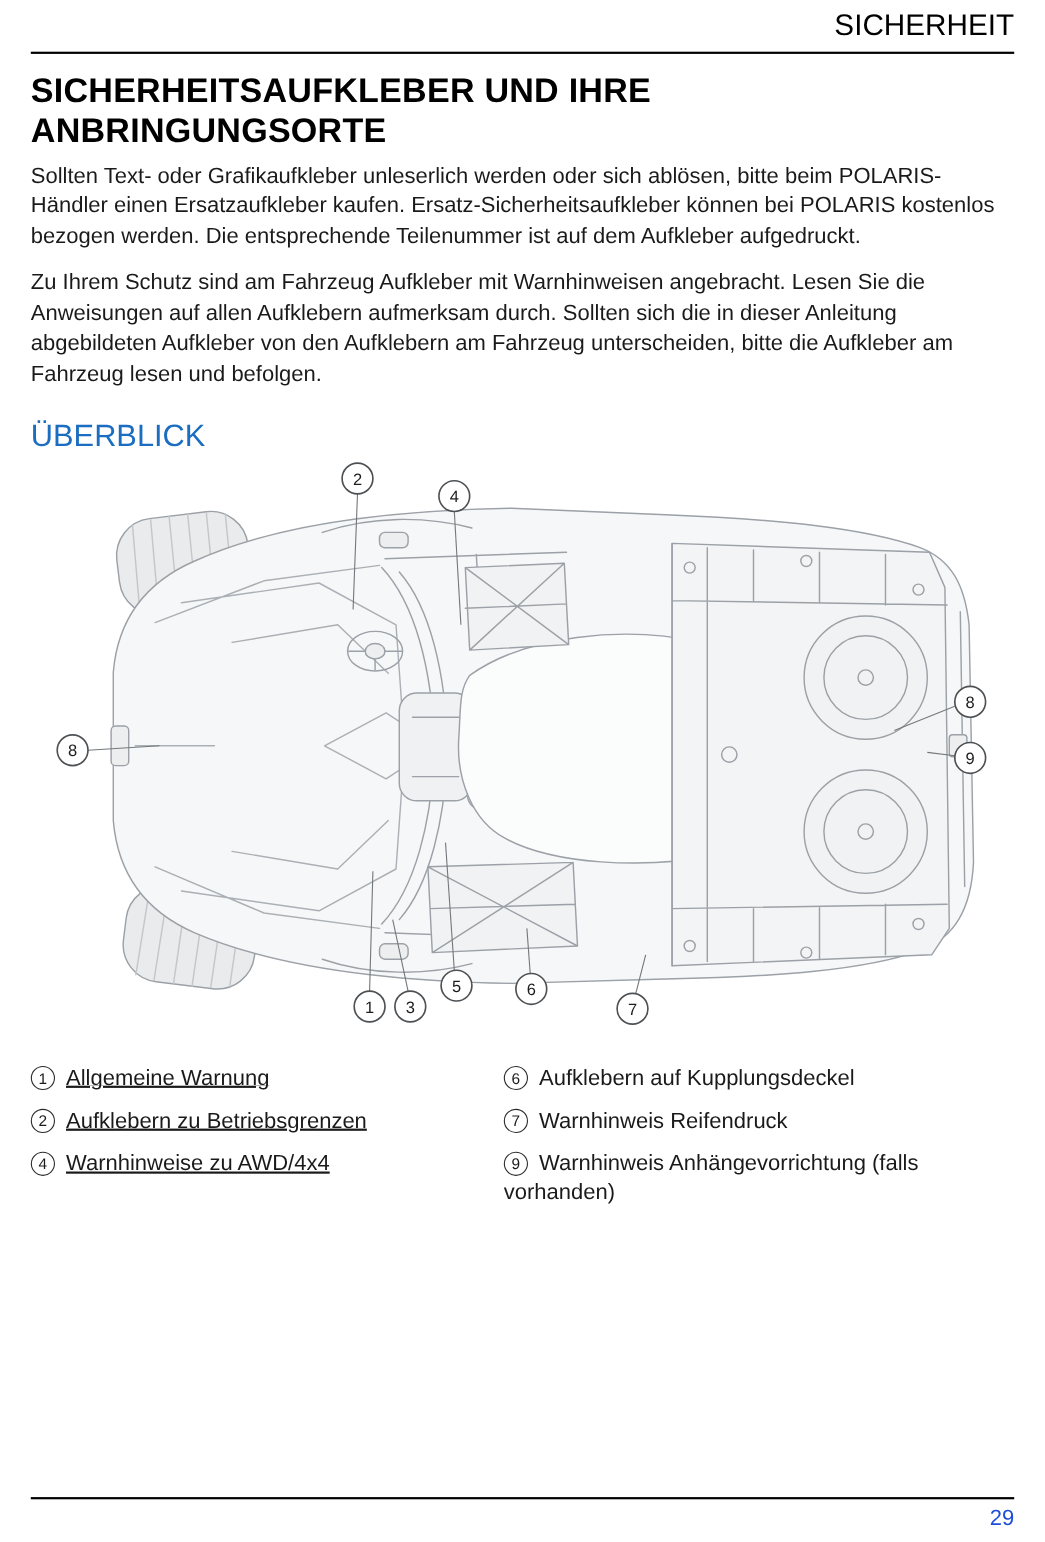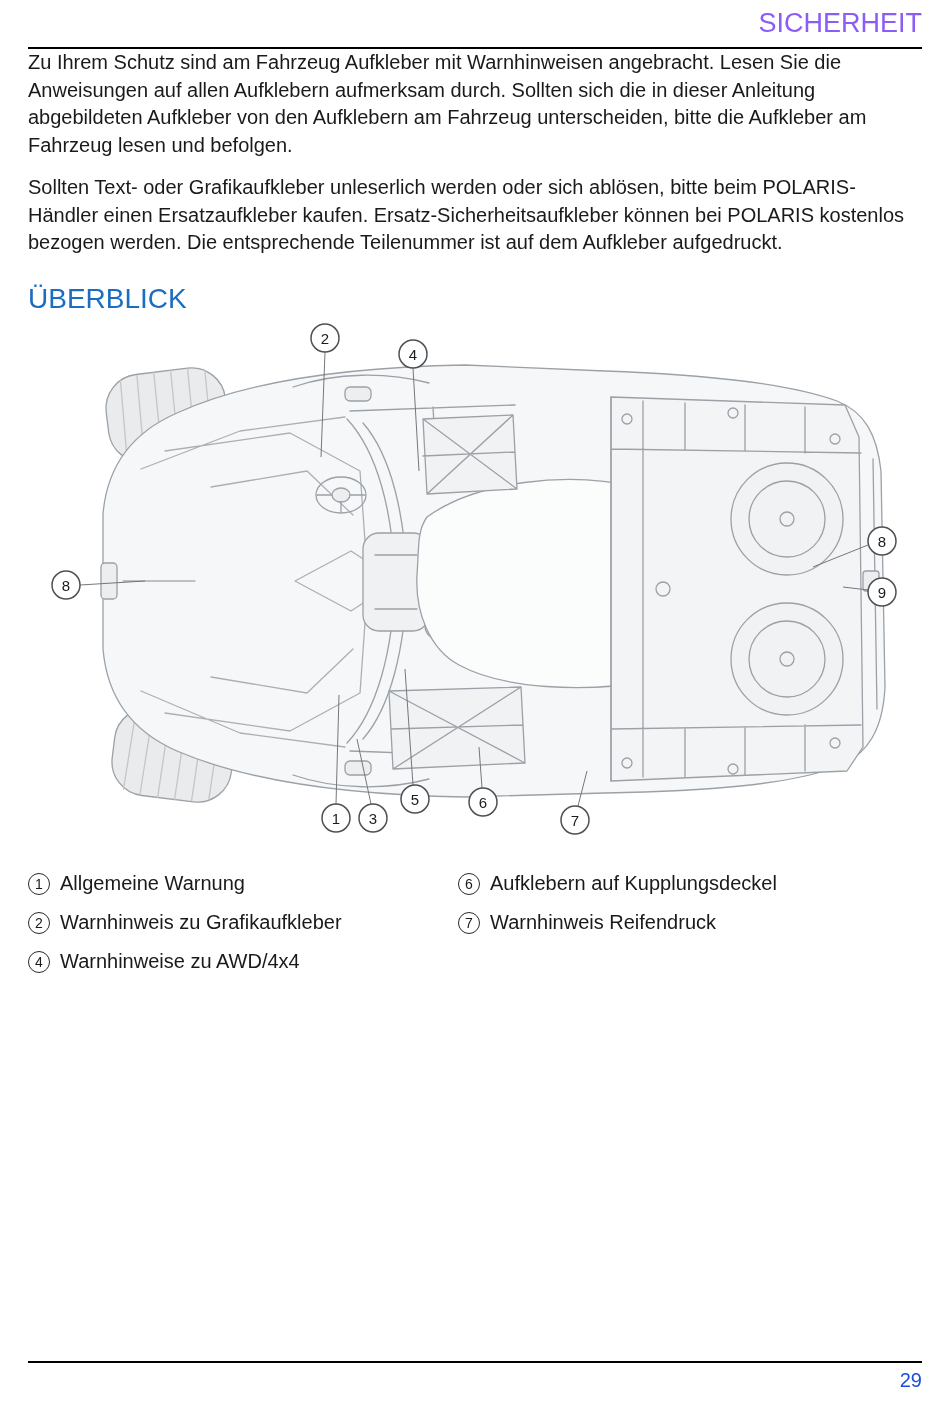--- a/index.html
+++ b/index.html
@@ -10,21 +10,21 @@
     color:#1a1a1a;
     position:relative;
     overflow:hidden;
   }
   .page { padding:0 28px; box-sizing:border-box; }
 
   .running-head {
     text-align:right;
     font-size:27px;
     padding-top:8px;
-    color:#8b5cf6;
+    color:#000000;
   }
   .top-rule { border-top:2px solid #000; margin-top:8px; }
 
   .page-title {
     font-size:31px;
     font-weight:bold;
     line-height:1.16;
     color:#000;
     margin:16px 0 10px 0;
     max-width:720px;
@@ -39,21 +39,21 @@
     font-size:28px;
     font-weight:normal;
     margin:26px 0 4px 0;
   }
 
   .diagram { width:860px; margin:0 auto; }
   .diagram svg { display:block; }
 
   .legend { display:flex; margin-top:26px; font-size:20px; }
   .legend-col { list-style:none; margin:0; padding:0; }
-  .legend-col.left  { width:430px; }
+  .legend-col.left  { width:430px;text-decoration:underline; }
   .legend-col.right { flex:1; }
   .legend-item { margin-bottom:13px; line-height:26px; }
   .cnum {
     display:inline-block;
     width:22px; height:22px;
     border:1.5px solid #2a2a2a;
     border-radius:50%;
     text-align:center;
     line-height:20px;
     font-size:14px;
@@ -67,23 +67,24 @@
   .page-number { text-align:right; font-size:20px; margin-top:6px; color:#1d4ed8; }
 </style>
 </head>
 <body>
 
 <div class="page">
 
   <div class="running-head">SICHERHEIT</div>
   <div class="top-rule"></div>
 
-
+  <h1 class="page-title">SICHERHEITSAUFKLEBER UND IHRE ANBRINGUNGSORTE</h1>
+
+  <p class="body-text">Sollten Text- oder Grafikaufkleber unleserlich werden oder sich ablösen, bitte beim POLARIS-Händler einen Ersatzaufkleber kaufen. Ersatz-Sicherheitsaufkleber können bei POLARIS kostenlos bezogen werden. Die entsprechende Teilenummer ist auf dem Aufkleber aufgedruckt.</p>
   <p class="body-text">Zu Ihrem Schutz sind am Fahrzeug Aufkleber mit Warnhinweisen angebracht. Lesen Sie die Anweisungen auf allen Aufklebern aufmerksam durch. Sollten sich die in dieser Anleitung abgebildeten Aufkleber von den Aufklebern am Fahrzeug unterscheiden, bitte die Aufkleber am Fahrzeug lesen und befolgen.</p>
-  <p class="body-text">Sollten Text- oder Grafikaufkleber unleserlich werden oder sich ablösen, bitte beim POLARIS-Händler einen Ersatzaufkleber kaufen. Ersatz-Sicherheitsaufkleber können bei POLARIS kostenlos bezogen werden. Die entsprechende Teilenummer ist auf dem Aufkleber aufgedruckt.</p>
 
   <h2 class="section-heading" style="color: rgb(27, 109, 193);">ÜBERBLICK</h2>
 
   <div class="diagram">
     <svg viewBox="0 0 860 525" width="860" height="525">
       <g stroke="#9ba1a7" stroke-width="1.3" fill="none" stroke-linejoin="round" stroke-linecap="round">
 
         <g transform="rotate(-7 122 96)">
           <rect x="62" y="52" width="120" height="88" rx="34" fill="#e9ebec"></rect>
           <path d="M80,56 L77,136 M97,53 L94,139 M114,52 L112,140 M131,52 L129,140 M148,53 L146,139 M165,56 L163,136" stroke="#c3c7ca"></path>
@@ -204,26 +205,27 @@
           <circle cx="530" cy="501" r="14" fill="#fff" stroke="#4d5154" stroke-width="1.5"></circle>
           <text x="530" y="506.5" text-anchor="middle">7</text>
         </g>
       </g>
     </svg>
   </div>
 
   <div class="legend">
     <ul class="legend-col left">
       <li class="legend-item"><span class="cnum">1</span><span>Allgemeine Warnung</span></li>
-      <li class="legend-item"><span class="cnum">2</span><span>Warnhinweis zu Grafikaufkleber</span></li>
+      <li class="legend-item"><span class="cnum">2</span><span>Aufklebern zu Betriebsgrenzen</span></li>
       <li class="legend-item"><span class="cnum">4</span><span>Warnhinweise zu AWD/4x4</span></li>
     </ul>
     <ul class="legend-col right">
       <li class="legend-item"><span class="cnum">6</span><span>Aufklebern auf Kupplungsdeckel</span></li>
       <li class="legend-item"><span class="cnum">7</span><span>Warnhinweis Reifendruck</span></li>
+      <li class="legend-item"><span class="cnum">9</span><span>Warnhinweis Anhängevorrichtung (falls vorhanden)</span></li>
     </ul>
   </div>
 
   <div class="page-footer">
     <div class="bottom-rule"></div>
     <div class="page-number">29</div>
   </div>
 
 </div>
 

